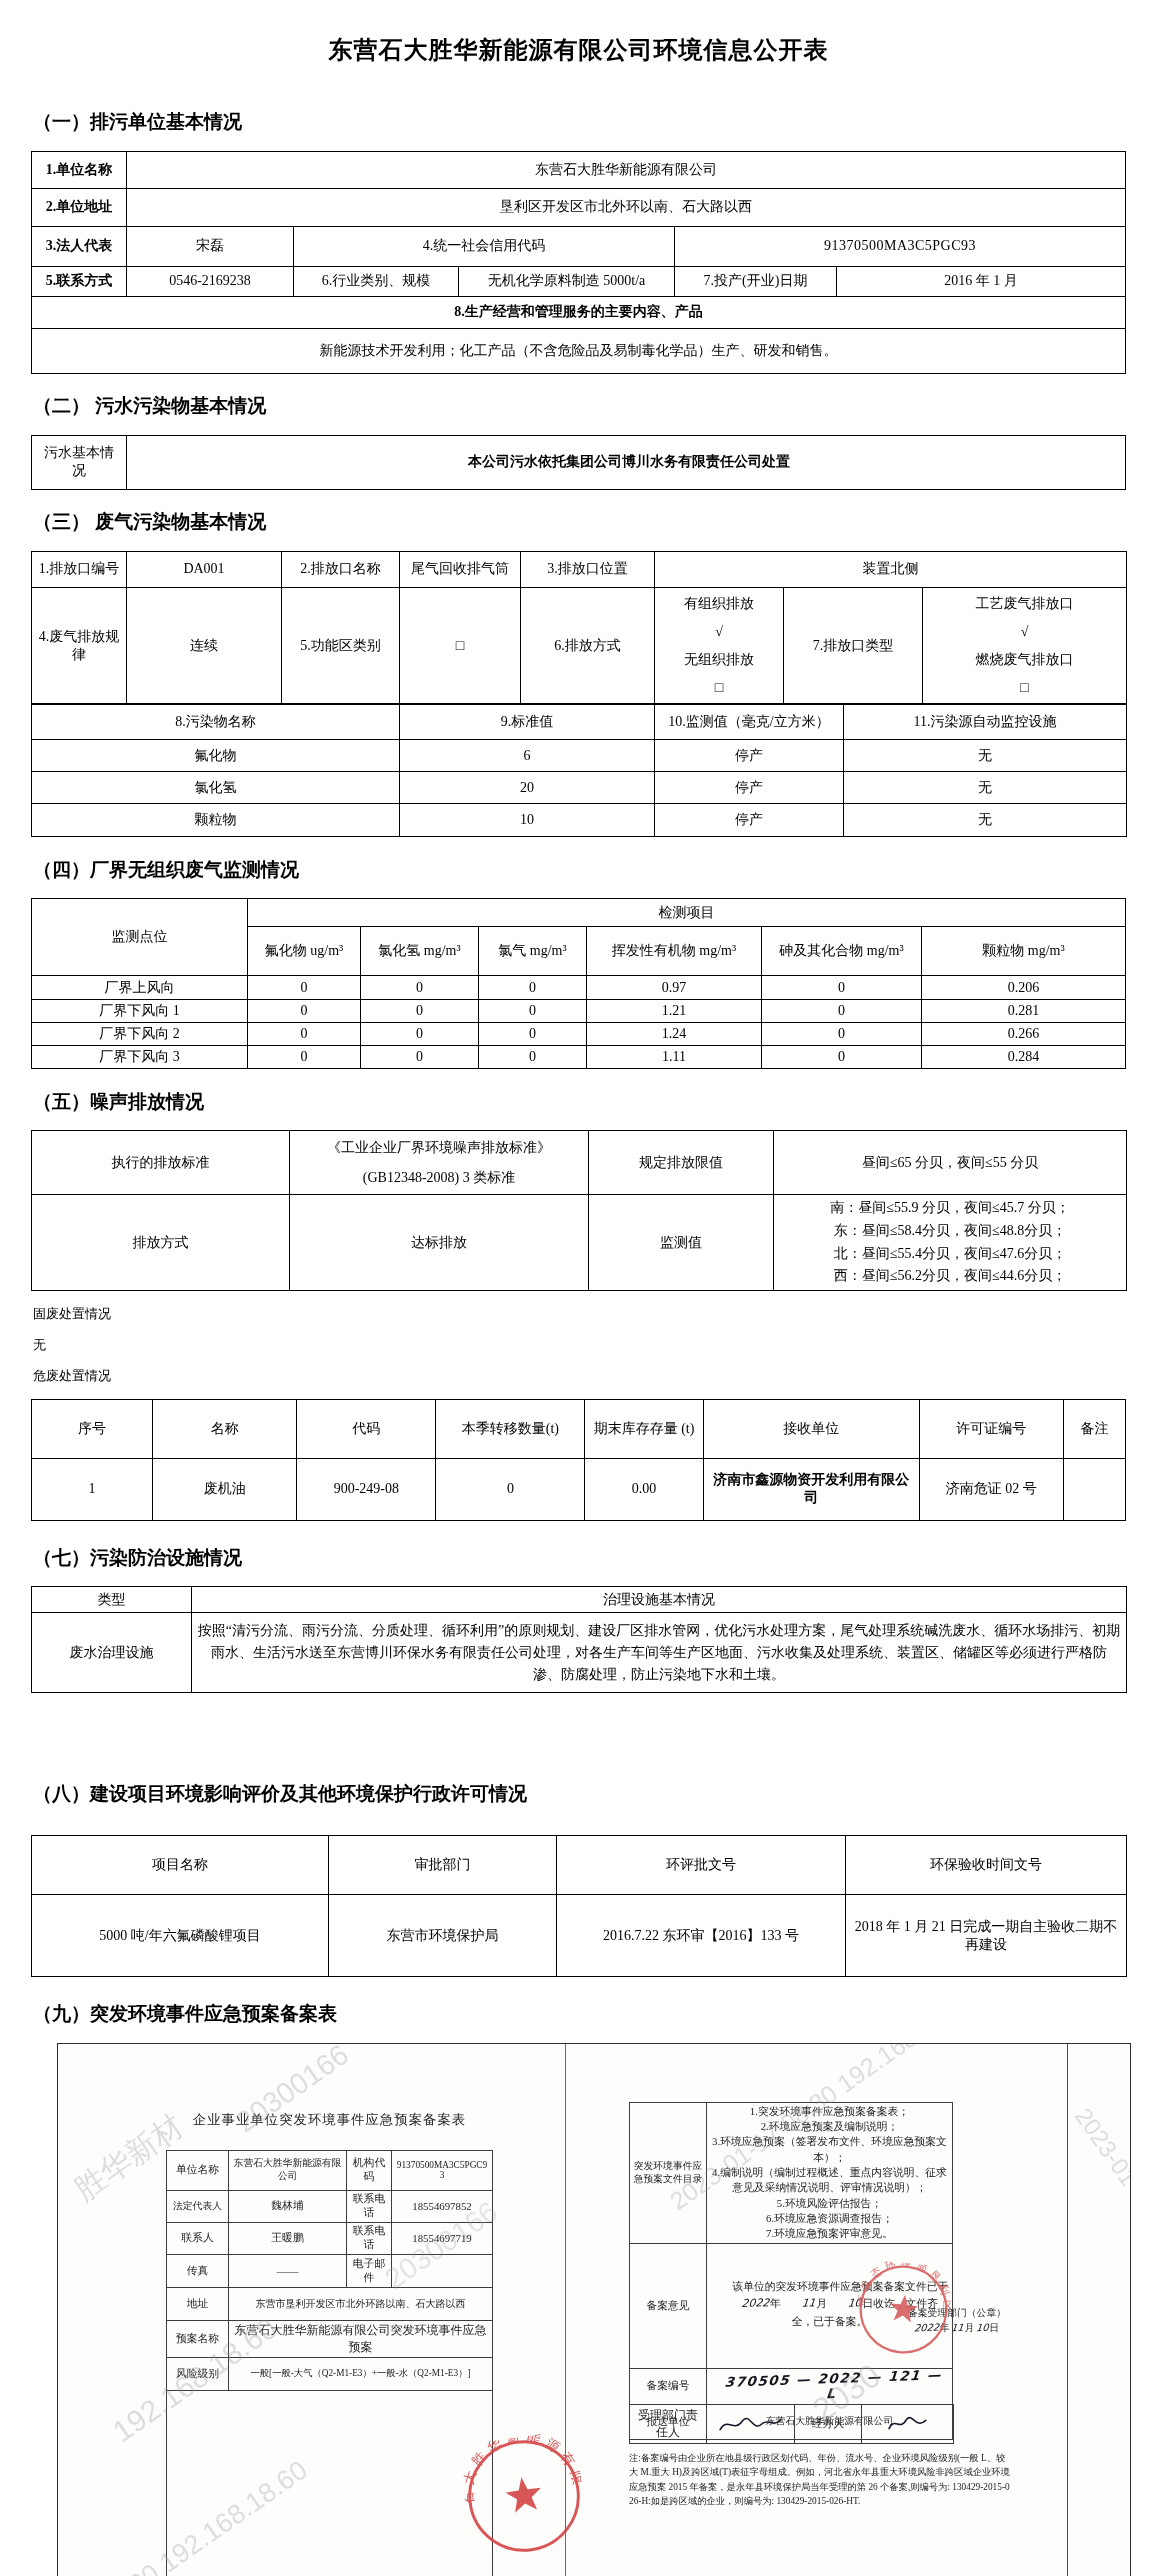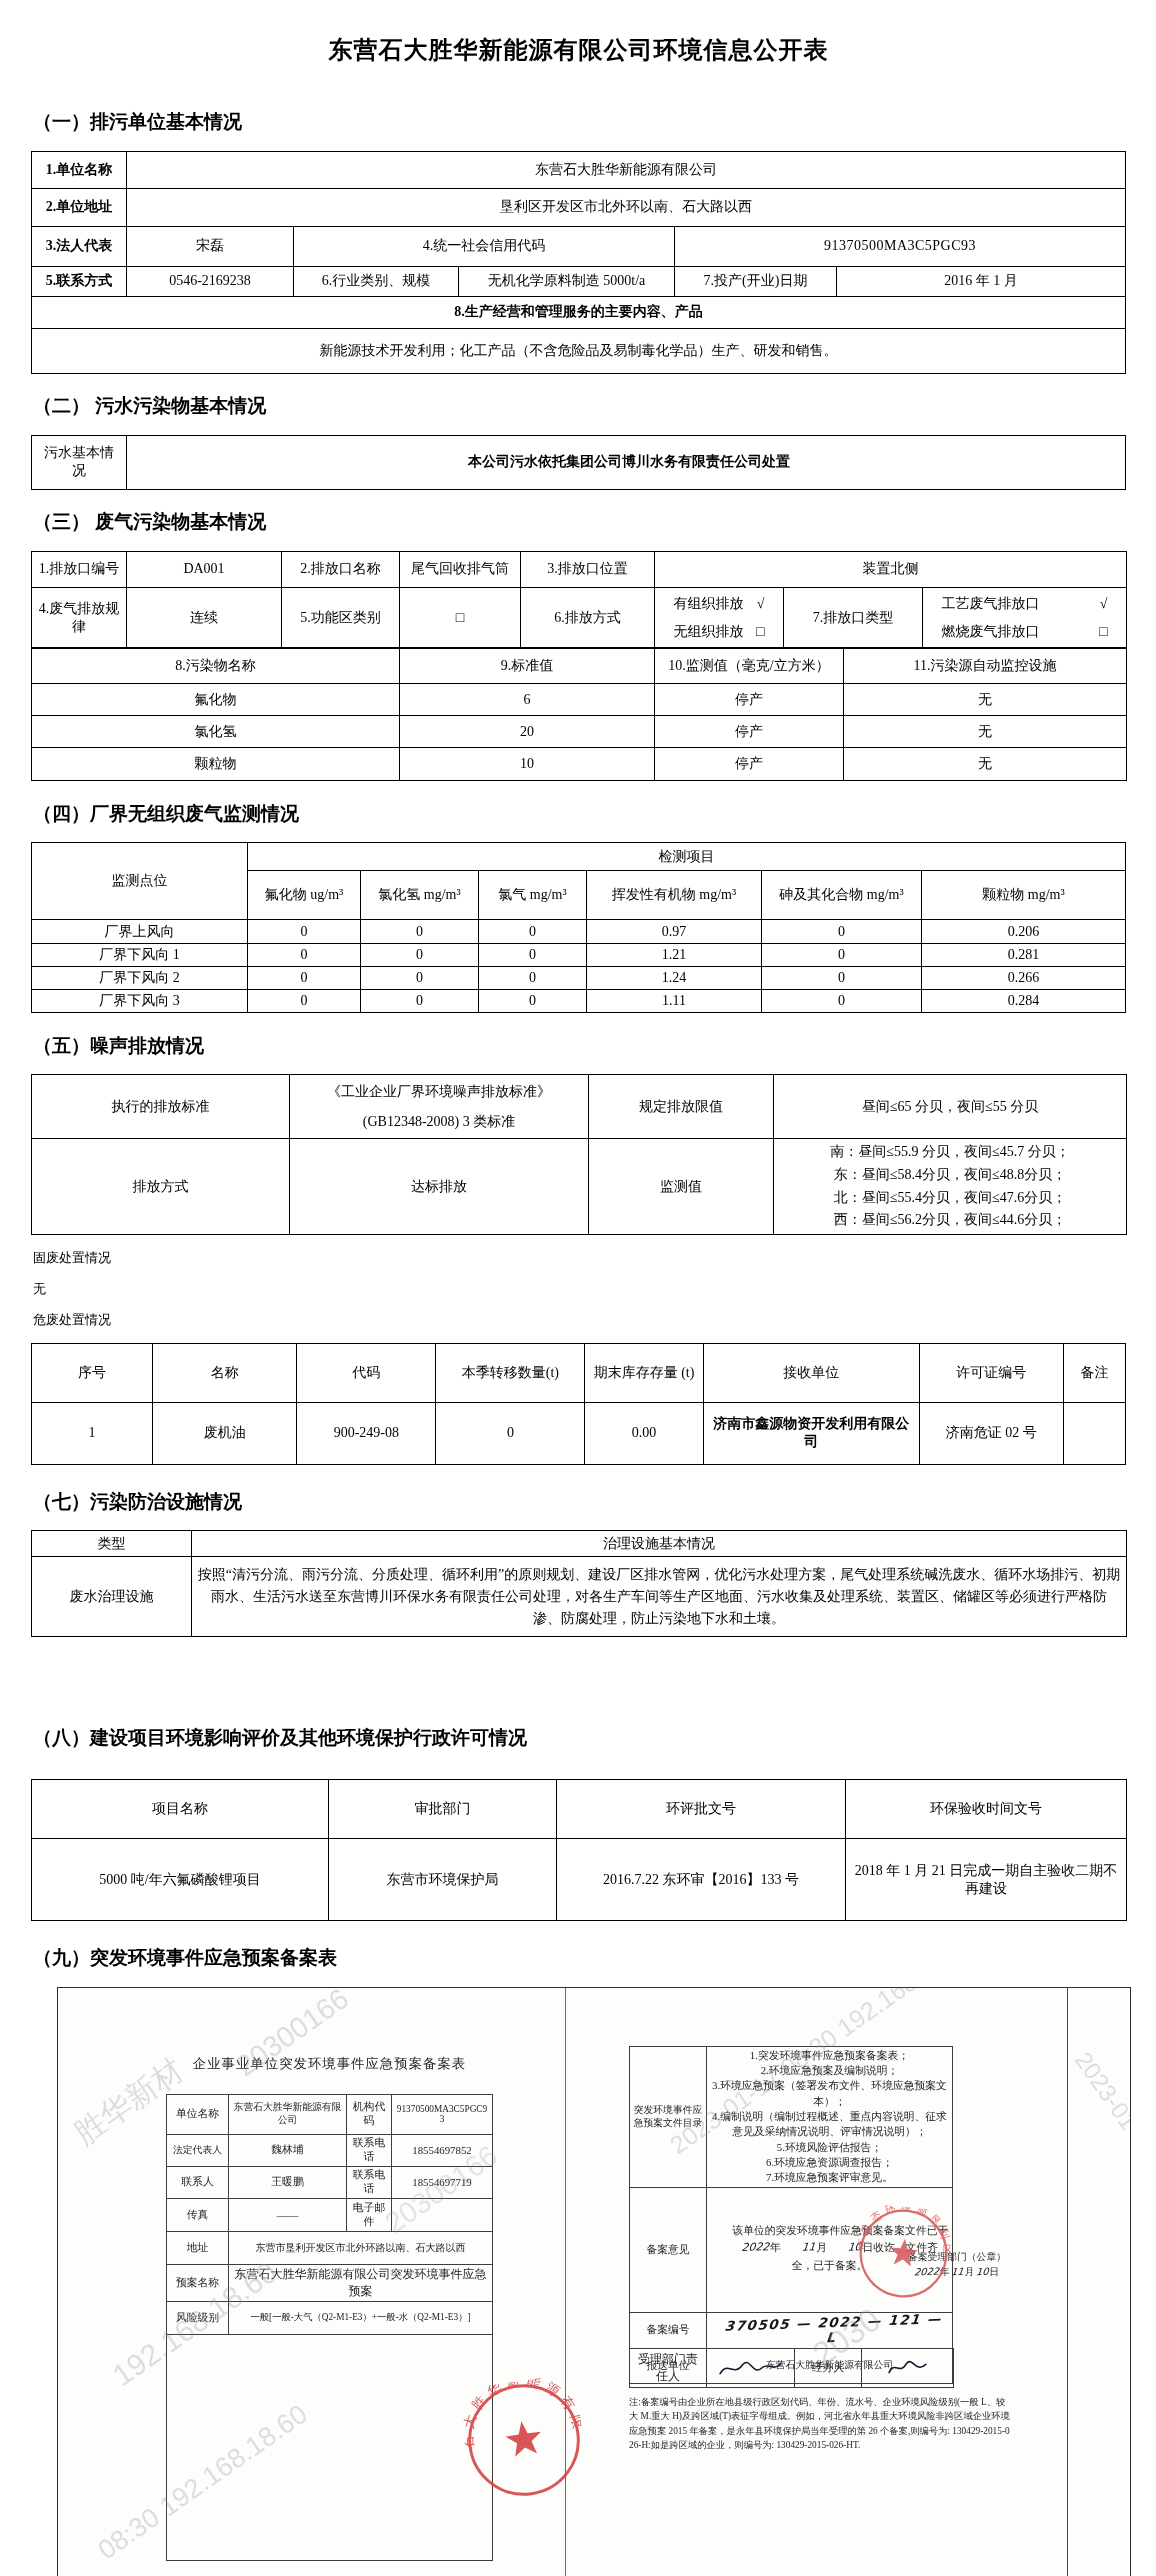--- a/index.html
+++ b/index.html
@@ -10,21 +10,21 @@
   .sec.first{margin-top:43px;}
   .sec.big{margin-top:88px;}
   .sec.mid{margin-top:24px;}
   .sec.gap-b{margin-bottom:28px;}
   table.doc{border-collapse:collapse;width:1095px;table-layout:fixed;}
   table.doc td{border:1.5px solid #000;font-size:14px;text-align:center;vertical-align:middle;padding:2.1px 5.2px;word-break:break-all;}
   td.tl{text-align:left;padding-left:7.2px;font-weight:bold;}
   td.ind{text-align:left;padding-left:39px;}
   td.body-text{text-align:left;padding:5.2px 9.3px;line-height:1.55;font-size:13.4px;}
   .two-line{line-height:2.1;}
-  .opt{display:flex;justify-content:space-between;padding:0 13.4px;line-height:2.0;}
+  .opt{display:flex;justify-content:space-between;padding:0 13.4px;line-height:2.0;flex-direction:column;}
   .mono-num{letter-spacing:0.5px;}
   .plain{font-size:13px;margin:13.4px 0 13.4px 2.1px;}
   .noise-vals{text-align:left;padding-left:9.3px;line-height:1.62;font-size:13px;}
   
   .scan{position:relative;width:1072px;height:644px;margin:11.3px 0 0 26px;border:1.5px solid #2f2f2f;background:#fdfdfc;overflow:hidden;}
   .scan .wm{position:absolute;white-space:nowrap;color:rgba(150,150,150,0.30);font-family:"Liberation Sans","DejaVu Sans",sans-serif;pointer-events:none;z-index:5;}
   .scan-title{position:absolute;left:108px;top:67px;width:327px;text-align:center;font-size:13.4px;letter-spacing:1px;color:#222;z-index:2;}
   table.scn{border-collapse:collapse;table-layout:fixed;position:absolute;z-index:2;background:transparent;}
   table.scn td{border:1px solid #3d3d3d;font-size:10.8px;color:#1c1c1c;text-align:center;vertical-align:middle;padding:1px 3.6px;word-break:break-all;}
   .ltab{left:108px;top:106px;width:327px;}

